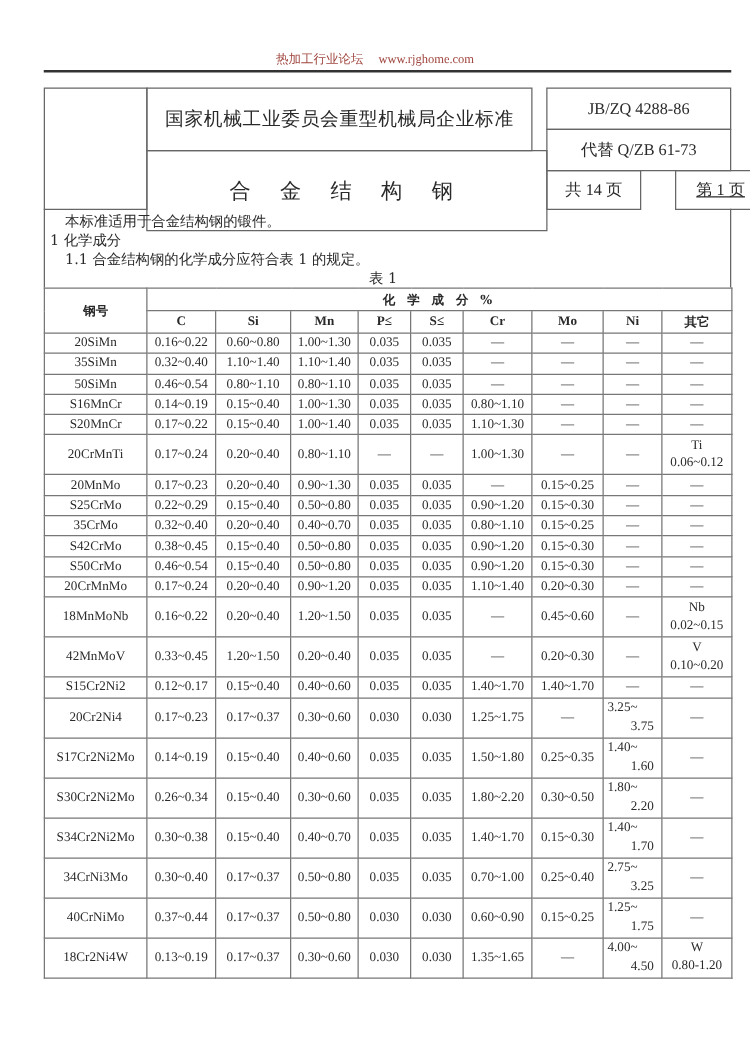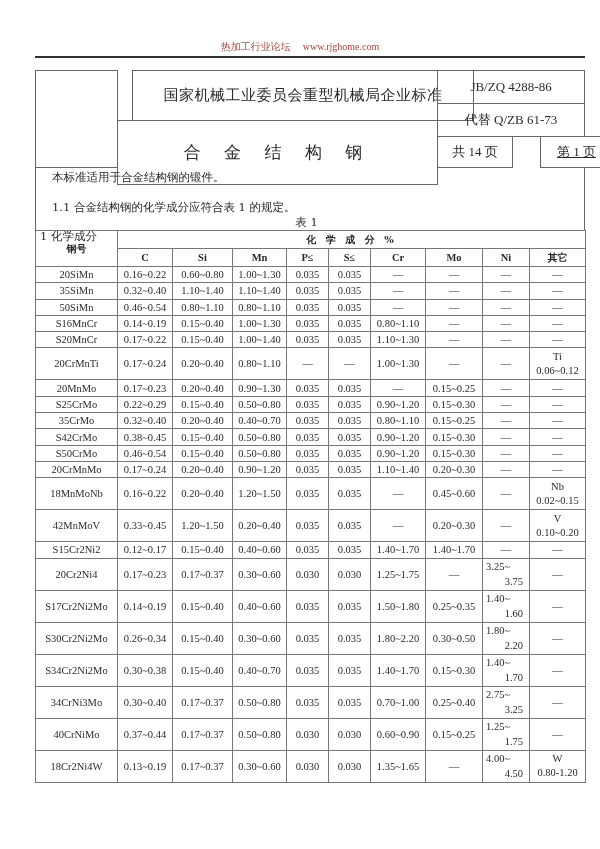--- a/index.html
+++ b/index.html
@@ -31,42 +31,42 @@
 </style>
 </head>
 <body>
 
 <div class="abs site-header">
   <span>热加工行业论坛</span><span class="url">www.rjghome.com</span>
 </div>
 <div class="abs header-rule"></div>
 
 <div class="abs box" style="left:35px;top:70px;width:83px;height:98px;"></div>
-<div class="abs box cell-text org" style="left:117px;top:70px;width:342px;height:51px;margin-left:15px;">
+<div class="abs box cell-text org" style="left:117px;top:70px;width:309px;height:51px;">
   <span>国家机械工业委员会重型机械局企业标准</span>
 </div>
 <div class="abs box cell-text title" style="left:117px;top:120px;width:321px;height:65px;">
   <span>合 金 结 构 钢</span>
 </div>
 <div class="abs box cell-text std" style="left:437px;top:70px;width:148px;height:34px;">
   <span>JB/ZQ 4288-86</span>
 </div>
 <div class="abs box cell-text std" style="left:437px;top:103px;width:148px;height:34px;">
   <span>代替 Q/ZB 61-73</span>
 </div>
 <div class="abs box cell-text std" style="left:437px;top:136px;width:76px;height:32px;">
   <span>共 14 页</span>
 </div>
 <div class="abs box cell-text std" style="left:540px;top:136px;width:73px;height:32px;text-decoration:underline;">
   <span>第 1 页</span>
 </div>
 
 <div class="abs frame"></div>
 <div class="abs intro" style="top:170px;left:52px;">本标准适用于合金结构钢的锻件。</div>
-<div class="abs intro" style="top:185px;left:40px;margin-top:44px;">1  化学成分</div>
+<div class="abs intro" style="top:185px;left:40px;">1  化学成分</div>
 <div class="abs intro" style="top:200px;left:52px;">1.1 合金结构钢的化学成分应符合表 1 的规定。</div>
 <div class="abs intro" style="top:215px;left:0;width:589px;text-align:center;padding-left:24px;box-sizing:border-box;">表    1</div>
 
 <table class="chem">
   <colgroup>
     <col style="width:82px">
       <col style="width:55px">
       <col style="width:60px">
       <col style="width:54px">
     <col style="width:42px">

